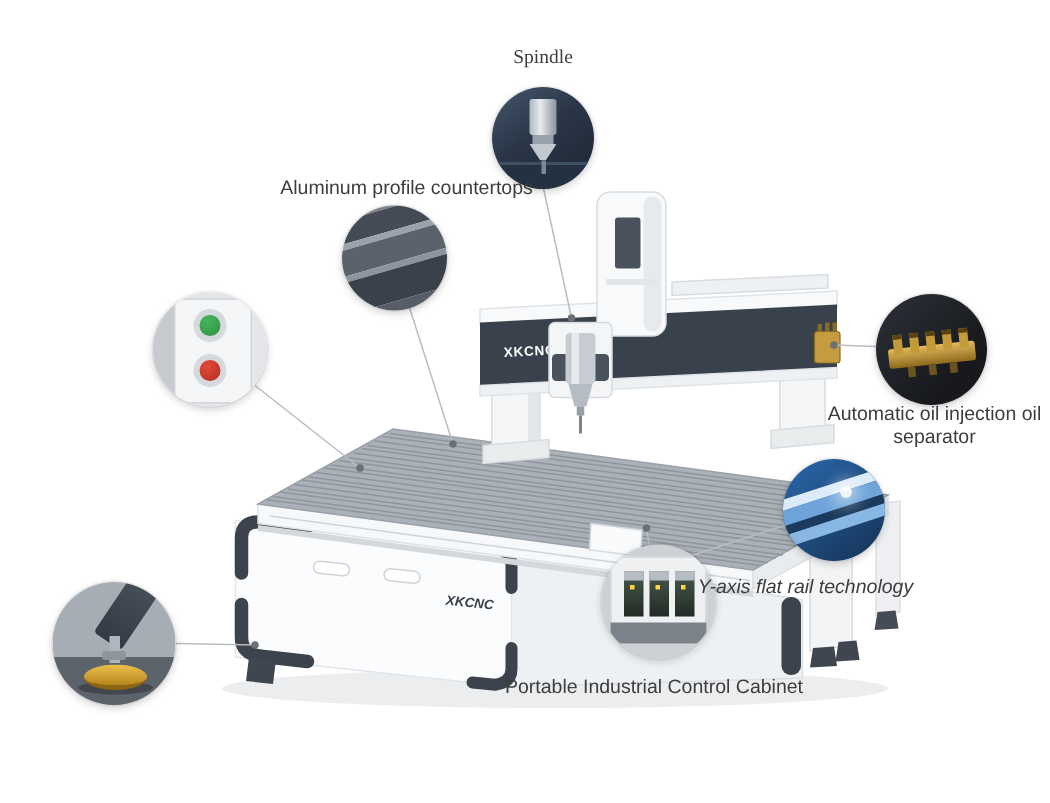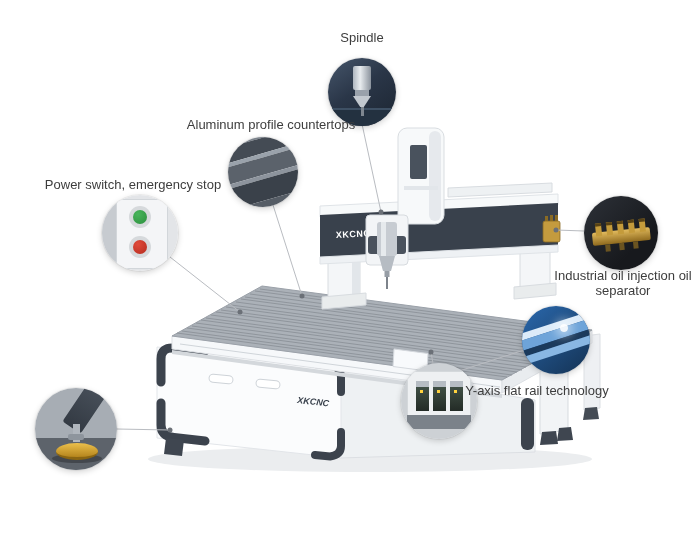--- a/index.html
+++ b/index.html
@@ -248,19 +248,19 @@
   <div class="photo" style="left:35px;top:388px;width:82px;height:82px;">
     <div class="ft-bg"></div>
     <div class="ft-floor"></div>
     <div class="ft-leg"></div>
     <div class="ft-bolt"></div>
     <div class="ft-nut"></div>
     <div class="ft-shadow"></div>
     <div class="ft-pad"></div>
   </div>
 
-  <div class="lbl" style="left:362px;top:30px;">Spindle</div>
+  <div class="lbl" style="left:362px;top:30px;font-family:Liberation Serif, serif;">Spindle</div>
   <div class="lbl" style="left:271px;top:117px;">Aluminum profile countertops</div>
-  <div class="lbl" style="left:133px;top:177px;">Power switch, emergency stop</div>
-  <div class="lbl wrap" style="left:623px;top:268px;">Industrial oil injection oil separator</div>
-  <div class="lbl" style="left:537px;top:383px;">Y-axis flat rail technology</div>
+  <div class="lbl wrap" style="left:623px;top:268px;">Automatic oil injection oil separator</div>
+  <div class="lbl" style="left:537px;top:383px;font-style:italic;">Y-axis flat rail technology</div>
+  <div class="lbl" style="left:436px;top:450px;">Portable Industrial Control Cabinet</div>
 
 </div>
 
 </body></html>

